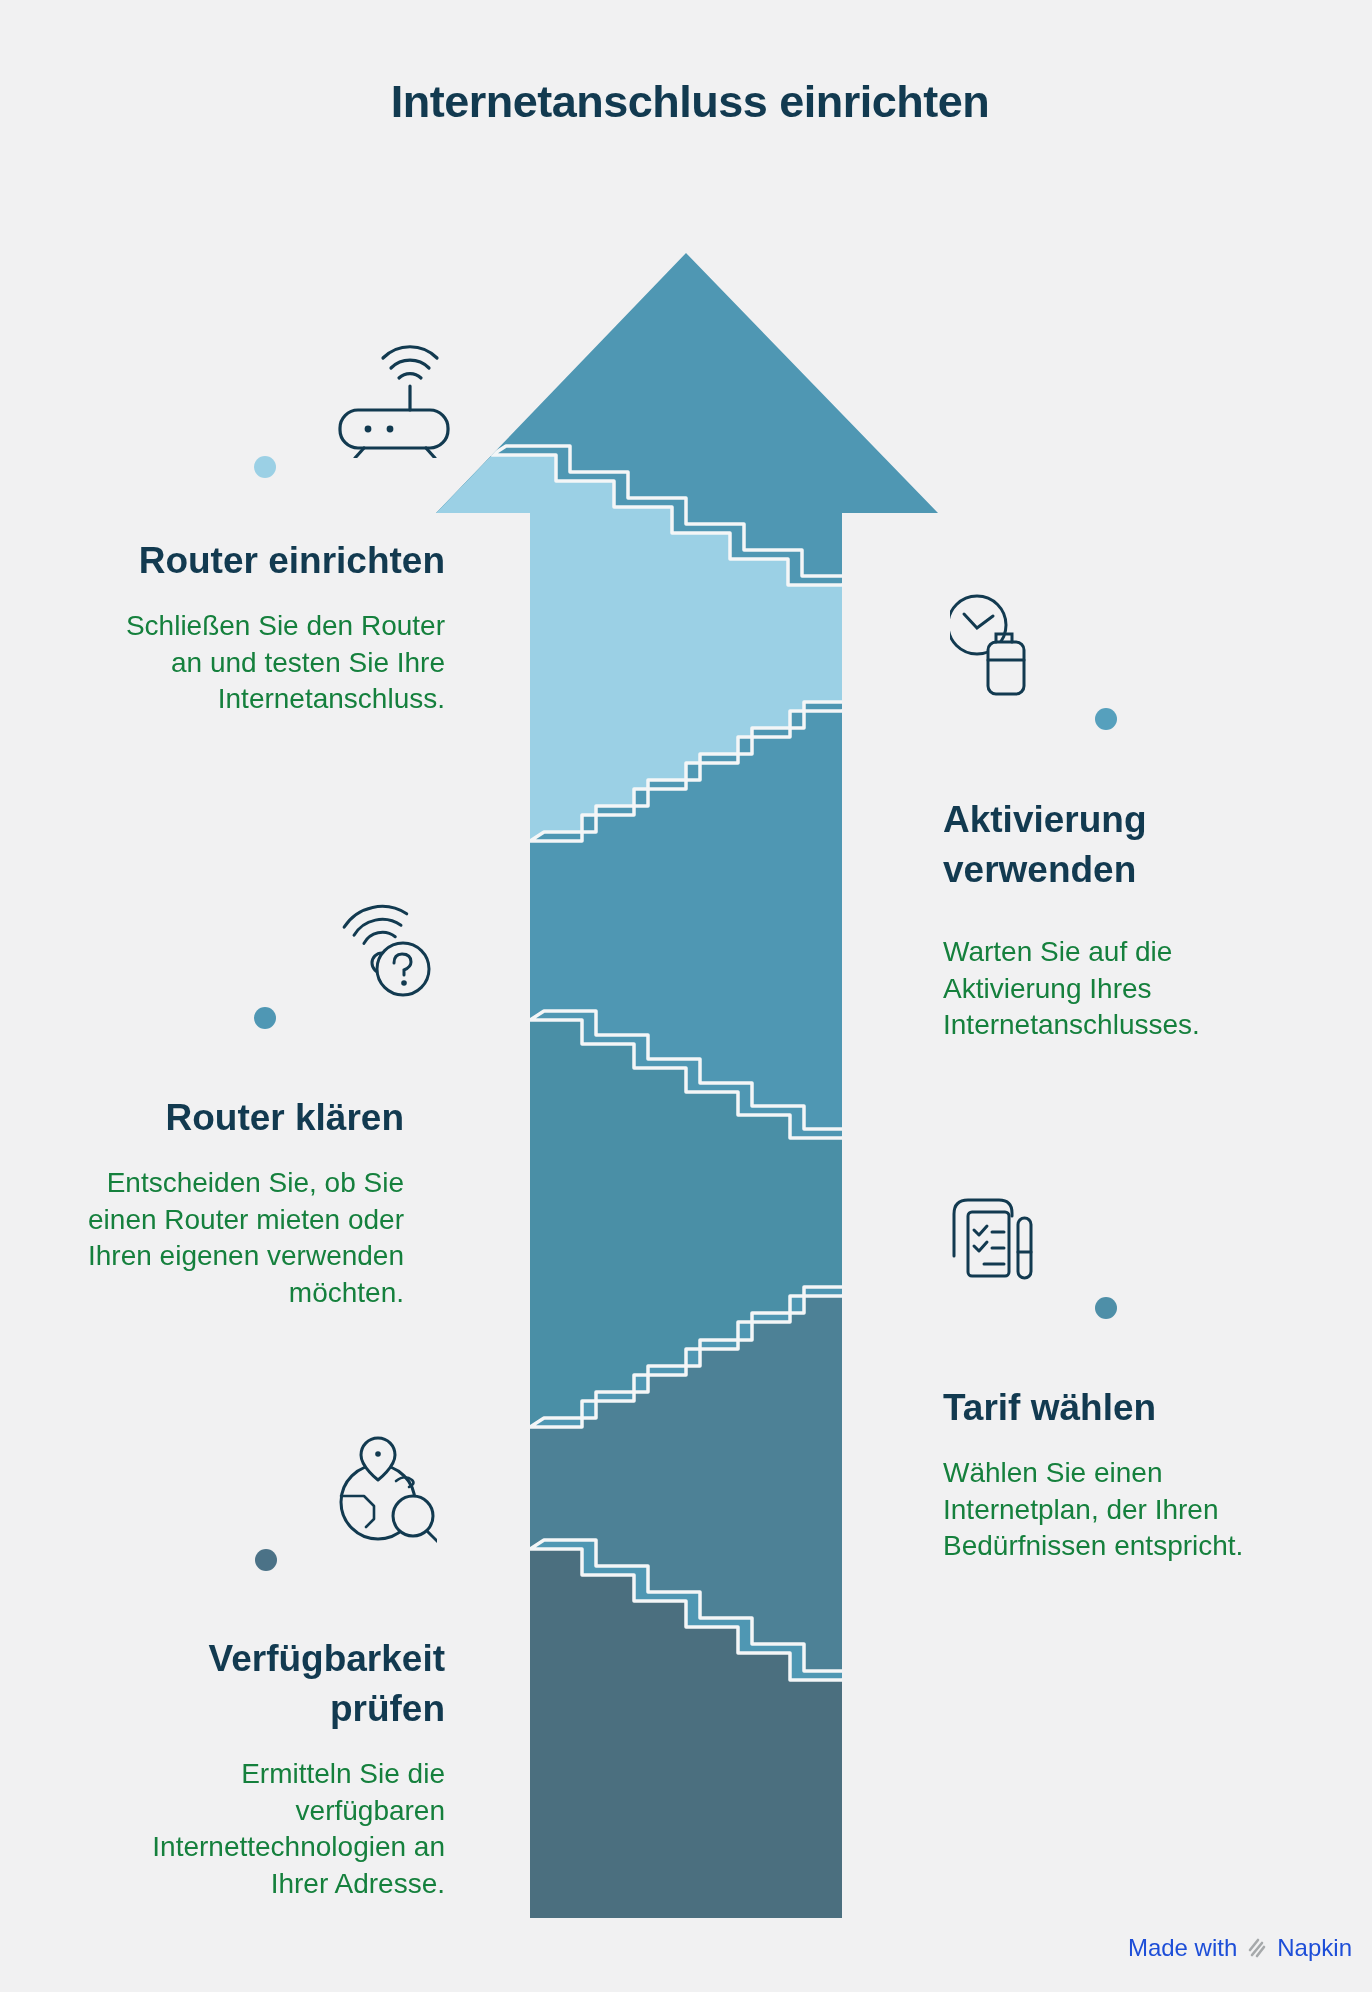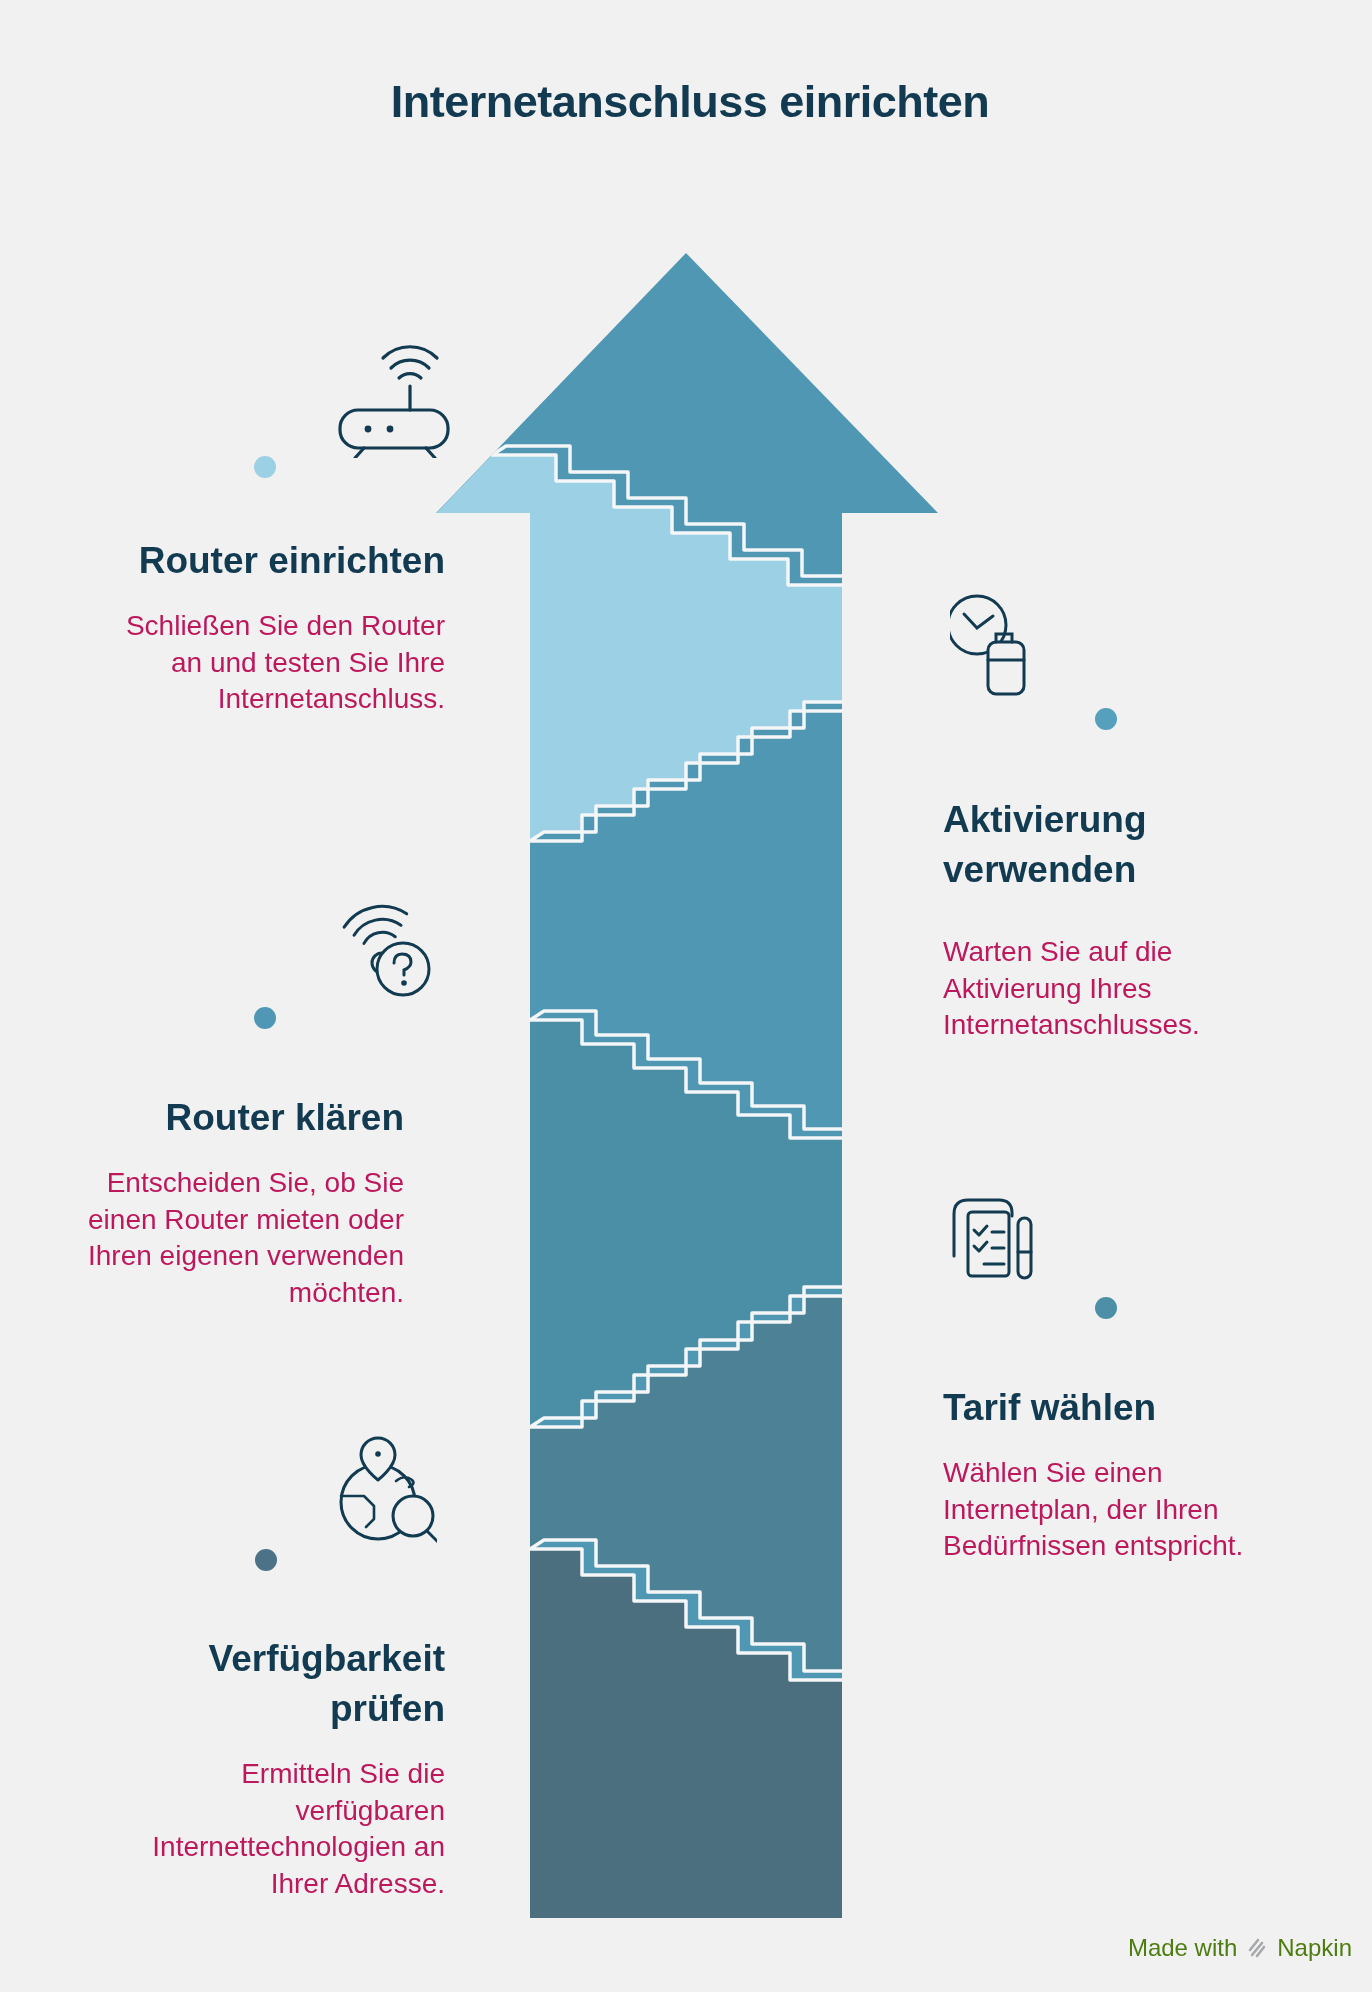--- a/index.html
+++ b/index.html
@@ -3,34 +3,34 @@
 <meta charset="utf-8">
 <style>
   html,body{margin:0;padding:0;}
   .canvas{position:relative;width:1372px;height:1992px;background:#f1f1f2;
           font-family:"Liberation Sans",sans-serif;overflow:hidden;padding-left:8px;}
   .title{position:absolute;top:76px;left:0;width:100%;text-align:center;
          font-size:45px;font-weight:bold;color:#123a50;letter-spacing:-0.5px;}
   .arrow-svg{position:absolute;left:0;top:0;z-index:0;}
   .step{position:absolute;z-index:2;}
   .step h2{margin:0;font-size:37px;font-weight:700;color:#123a50;line-height:50px;}
-  .step p{margin:22px 0 0;font-size:28px;color:#be185d;line-height:36.5px;}
+  .step p{margin:22px 0 0;font-size:28px;color:#15803d;line-height:36.5px;}
   .step p span, .step h2 span{display:block;}
   .step.left{text-align:right;}
   .step.left p{margin-left:auto;}
   .step.right{text-align:left;}
   .dot{position:absolute;width:22px;height:22px;border-radius:50%;z-index:2;}
   .dot-1{left:254px;top:456px;background:#9bd0e5;}
   .dot-2{left:1095px;top:708px;background:#56a0bd;}
   .dot-3{left:254px;top:1007px;background:#4f97b4;}
   .dot-4{left:1095px;top:1297px;background:#4e8fa8;}
   .dot-5{left:255px;top:1549px;background:#4b7287;}
   .icon{position:absolute;z-index:2;}
   .footer{position:absolute;right:28px;bottom:30px;display:flex;align-items:center;
-          gap:9px;font-size:24px;color:#4d7c0f;z-index:2;}
+          gap:9px;font-size:24px;color:#1d4ed8;z-index:2;}
 </style>
 </head>
 <body>
 
 <div class="canvas">
 
   <svg class="arrow-svg" width="1372" height="1992" viewBox="0 0 1372 1992">
     <defs>
       <clipPath id="arrowClip">
         <path d="M686,253 L938,513 L842,513 L842,1918 L530,1918 L530,513 L436,513 Z"></path>

